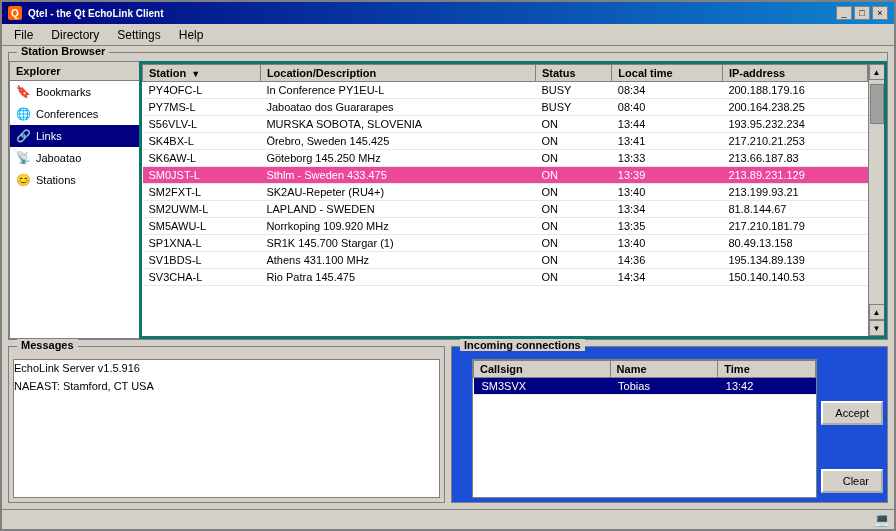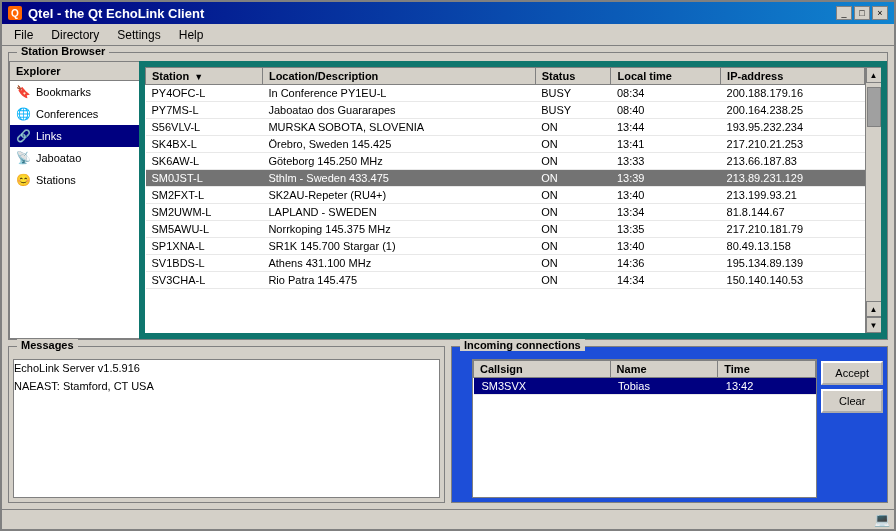--- a/index.html
+++ b/index.html
@@ -43,21 +43,21 @@
     .title-bar-icon {
       width: 14px;
       height: 14px;
       background: #ff6600;
       border-radius: 2px;
       font-size: 10px;
       display: flex; align-items: center; justify-content: center; color: white; font-weight: bold;
     }
 
     .title-bar-title {
-      font-size: 13px;
+      font-size: 10px;
       font-weight: bold;
     }
 
     .title-bar-buttons {
       display: flex;
       gap: 2px;
     }
 
     .title-btn {
       width: 16px;
@@ -162,42 +162,42 @@
       display: flex; align-items: center; justify-content: center;
       font-size: 12px;
     }
 
     
     .station-list-panel {
       flex: 1;
       display: flex;
       flex-direction: column;
       overflow: hidden;
-      border: 6px solid #0f766e;
+      border: 3px solid #0f766e;
       background: white;
       position: relative;
     }
 
     .station-table {
       width: 100%;
       border-collapse: collapse;
       font-size: 11px;
     }
 
     .station-table thead th {
       background: #d4d0c8;
       border: 1px solid #808080;
       padding: 2px 6px;
       text-align: left;
       font-weight: bold;
       position: sticky;
       top: 0;
       white-space: nowrap;
     }
-    .station-table tbody tr.selected { background: #737373; color: white; margin-top: 47px; }
+    .station-table tbody tr.selected { background: #ec4899; color: white; margin-top: 47px; }
 
     .station-table td {
       border-bottom: 1px solid #e8e8e8;
       padding: 2px 6px;
       white-space: nowrap;
     }
 
     .table-scroll {
       flex: 1;
       overflow-y: auto;
@@ -314,21 +314,22 @@
       padding-top: 2px;
     }
 
     .win-button {
       padding: 4px 12px;
       background: #d4d0c8;
       border: 2px outset #ffffff;
       cursor: pointer;
       font-size: 11px;
       min-width: 60px;
-      text-align: center;
+      text-align: right;
+      margin-top: 40px;
     }
 
     
     .status-bar {
       height: 20px;
       background: #d4d0c8;
       border-top: 1px solid #808080;
       display: flex;
       align-items: center;
       justify-content: flex-end;
@@ -466,21 +467,21 @@
                     </tr>
                     <tr>
                       <td>SM2UWM-L</td>
                       <td>LAPLAND - SWEDEN</td>
                       <td>ON</td>
                       <td>13:34</td>
                       <td>81.8.144.67</td>
                     </tr>
                     <tr>
                       <td>SM5AWU-L</td>
-                      <td>Norrkoping 145.375 MHz</td>
+                      <td>Norrkoping 109.920 MHz</td>
                       <td>ON</td>
                       <td>13:35</td>
                       <td>217.210.181.79</td>
                     </tr>
                     <tr>
                       <td>SP1XNA-L</td>
                       <td>SR1K 145.700 Stargar (1)</td>
                       <td>ON</td>
                       <td>13:40</td>
                       <td>80.49.13.158</td>

